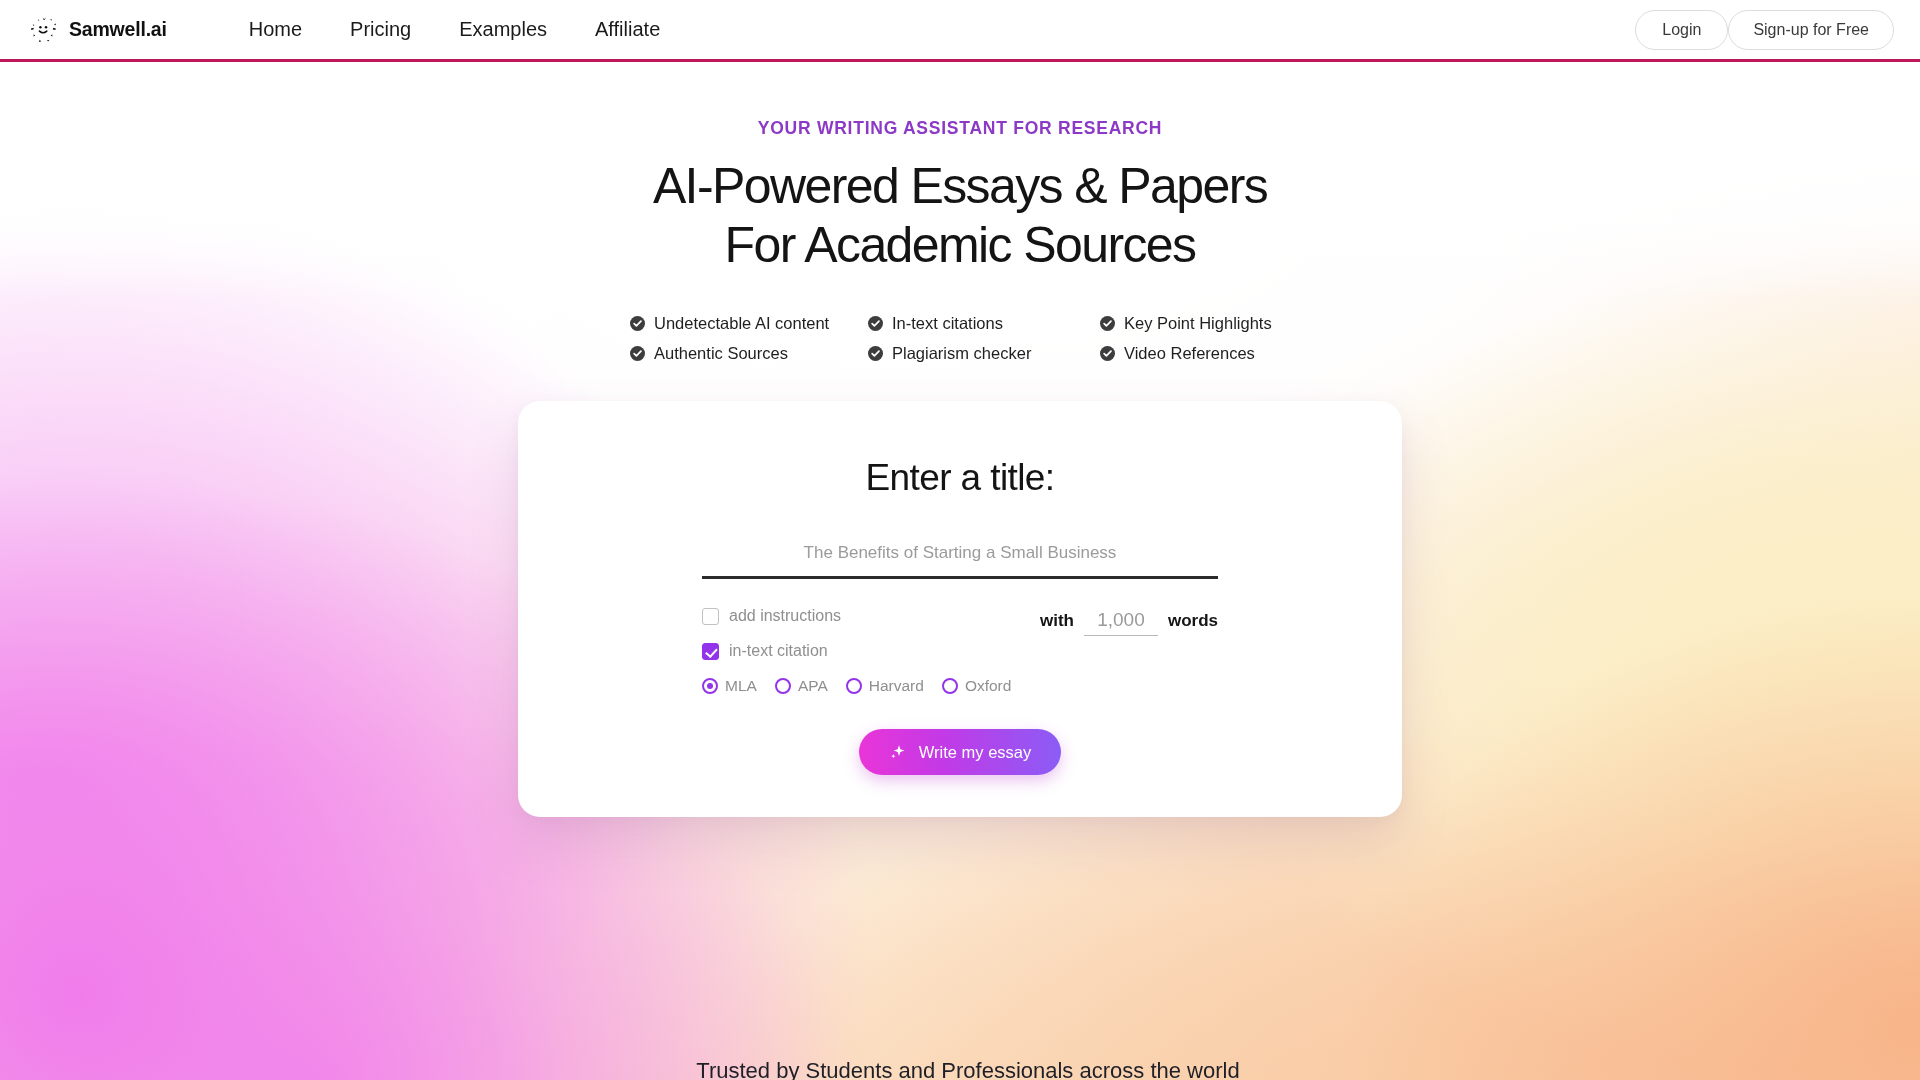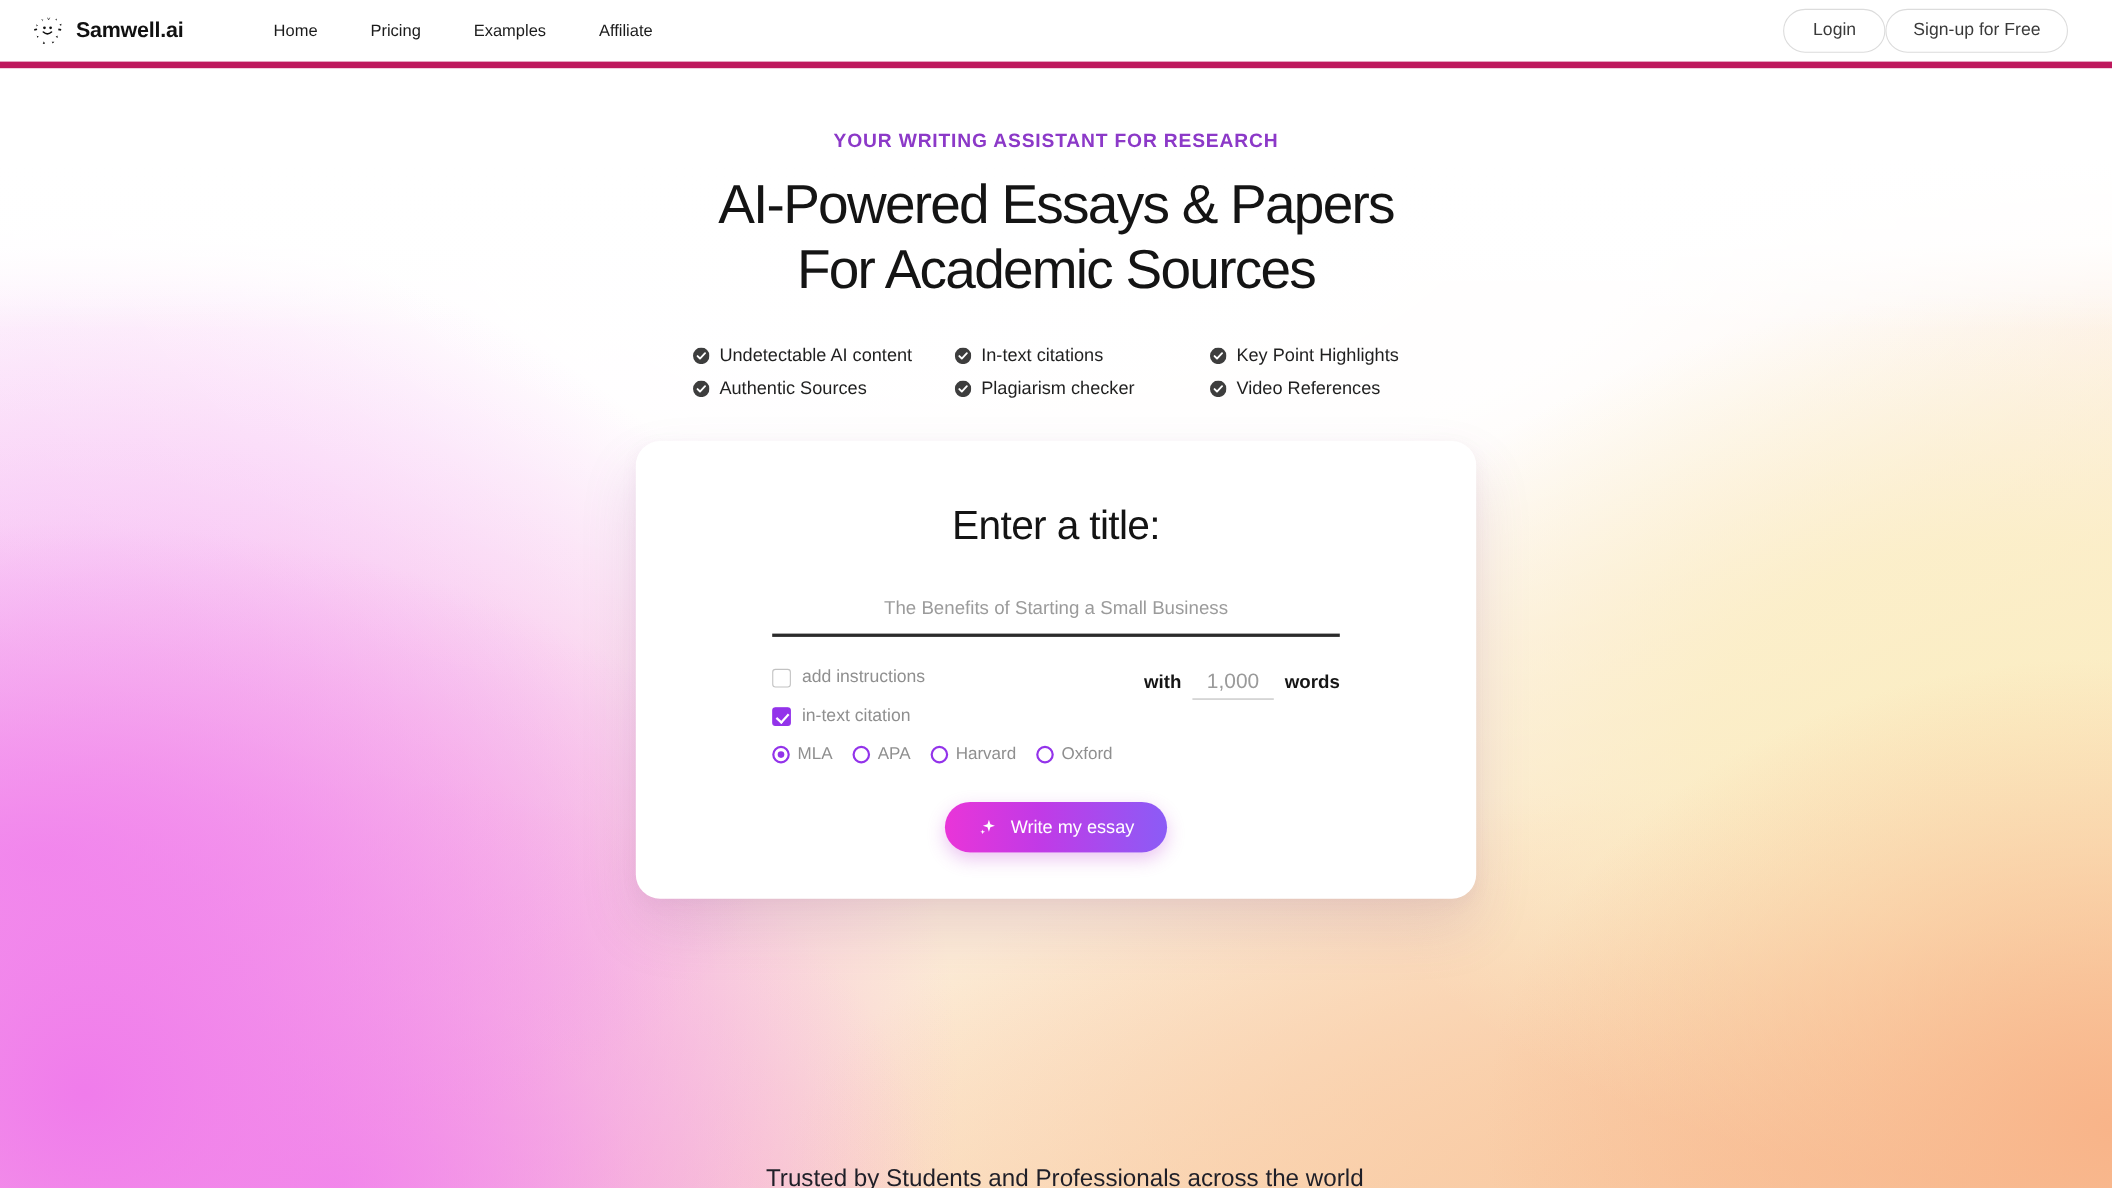--- a/index.html
+++ b/index.html
@@ -41,24 +41,24 @@
     background: linear-gradient(to bottom, #ffffff 0%, #ffffff 48%, rgba(255,255,255,0.88) 74%, rgba(255,255,255,0) 100%);
     pointer-events: none;
   }
 
   
   #header {
     position: relative;
     z-index: 10;
     height: 62px;
     background: #ffffff;
-    border-bottom: 6px solid #be185d;
-    display: flex;
-    align-items: center;
-    padding: 0 40px 0 26px;
+    border-bottom: 3px solid #be185d;
+    display: flex;
+    align-items: center;
+    padding: 0 26px 0 26px;
   }
 
   .brand {
     display: flex;
     align-items: center;
     gap: 9px;
     margin-right: 58px;
   }
   .brand-mark {
     width: 34px; height: 34px;
@@ -70,21 +70,21 @@
     color: #111111;
     letter-spacing: -0.2px;
   }
 
   #main-nav {
     display: flex;
     align-items: center;
     gap: 0px;
   }
   .nav-link {
-    font-size: 15px;
+    font-size: 20px;
     color: #1b1b1b;
     padding: 8px 24px;
     text-decoration: none;
     white-space: nowrap;
   }
 
   #header-actions {
     margin-left: auto;
     display: flex;
     align-items: flex-start;
@@ -147,21 +147,21 @@
   .check-badge {
     width: 15px; height: 15px;
     flex: 0 0 15px;
     display: block;
   }
 
   
   #composer-card {
     position: relative;
     z-index: 6;
-    width: 764px;
+    width: 884px;
     margin: 0 auto;
     margin-top: 38px;
     background: #ffffff;
     border-radius: 22px;
     padding: 56px 0 42px 0;
     box-shadow: 0 26px 50px rgba(140, 90, 140, 0.16), 0 4px 14px rgba(150,110,150,0.07);
   }
   #card-title {
     text-align: center;
     font-size: 37px;

